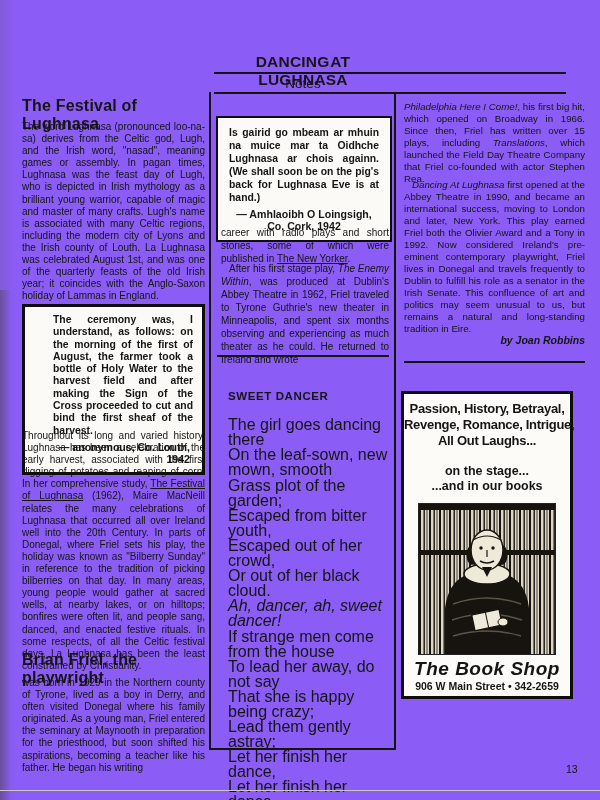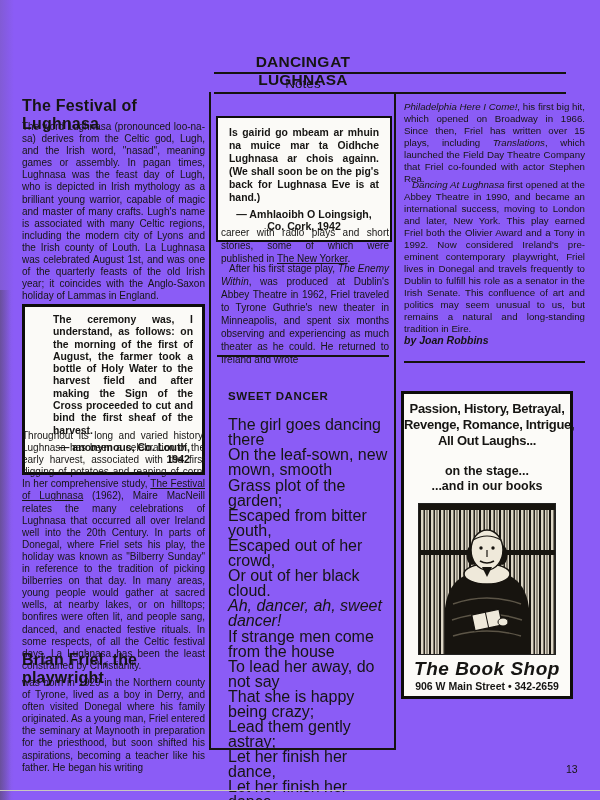--- a/index.html
+++ b/index.html
@@ -21,21 +21,21 @@
   .qbox .qtext{font-weight:bold;font-size:10.4px;line-height:12.3px;text-align:justify;}
   .qattr{font-weight:bold;font-size:10.6px;margin-top:4px;}
   .und{text-decoration:underline;}
   .ital{font-style:italic;}
   .midp{font-size:10px;line-height:13px;text-align:justify;}
   .poem-title{font-size:11.5px;font-weight:bold;letter-spacing:0.6px;}
   .poem-line{font-size:16px;line-height:15px;}
   .stanza-gap{margin-top:1px;}
   .poem-attr{font-size:16px;text-align:right;padding-right:34px;margin-top:8px;}
   .rcol{font-size:9.7px;line-height:12px;text-align:justify;}
-  .byline{font-size:10.5px;font-style:italic;font-weight:bold;padding-right:14px;}
+  .byline{font-size:10.5px;font-style:italic;font-weight:bold;text-align:right;padding-right:14px;}
   .adbox{box-sizing:border-box;left:401px;top:391px;width:172px;height:308px;border:3px solid #0e0d0b;
          background:#fcfbf8;text-align:center;}
   .ad-head{margin-top:7px;font-size:13px;font-weight:bold;line-height:16px;letter-spacing:-0.3px;white-space:nowrap;}
   .ad-tag{font-size:12.5px;font-weight:bold;line-height:15px;}
   .ad-tags{margin-top:15px;}
   .ad-fig{margin:9px auto 0 auto;width:136px;height:150px;border:1px solid #222;display:block;}
   .ad-shop{margin-top:3px;font-size:19px;font-weight:bold;font-style:italic;letter-spacing:0.5px;}
   .ad-addr{font-size:10.5px;font-weight:bold;margin-top:0px;}
   .pgnum{left:566px;top:763px;font-size:10.5px;}
   .botline{left:0;top:790px;width:600px;height:1px;background:#c9c7c0;}

